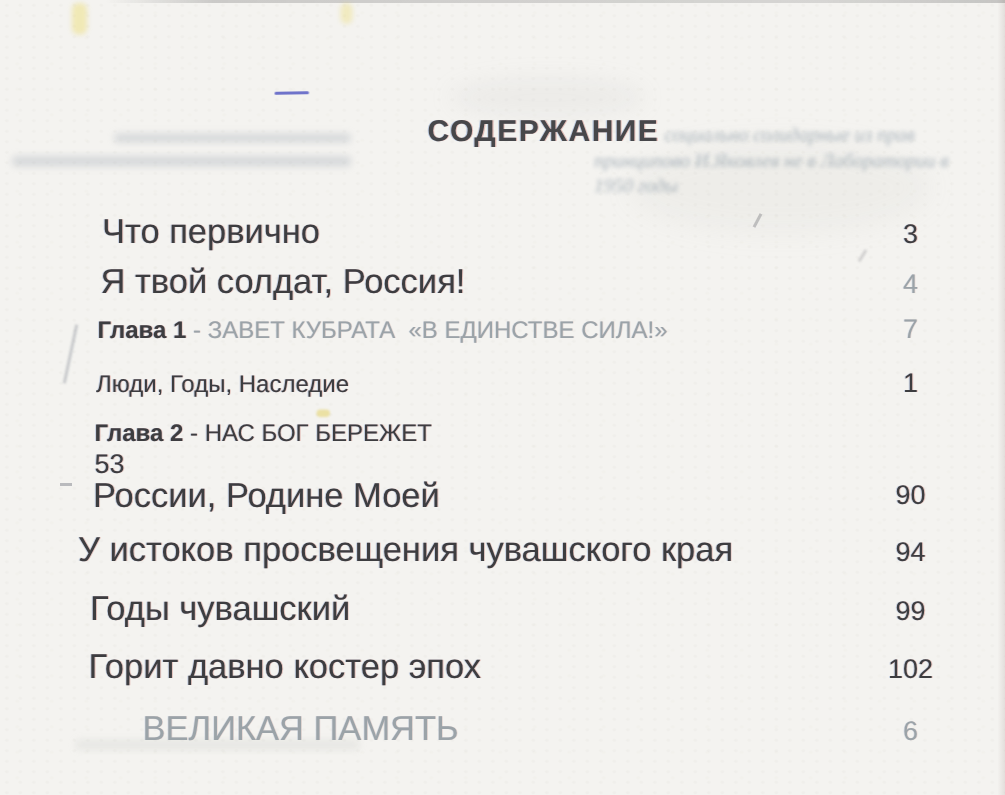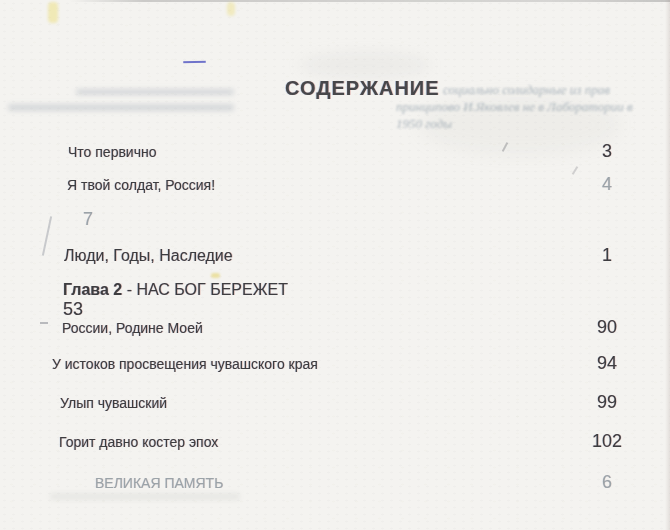--- a/index.html
+++ b/index.html
@@ -33,21 +33,21 @@
     font-size:18px;
   }
   .dark{
     color:#3d3d40;
     text-shadow:0.6px 0 rgba(185,75,60,0.28), -0.6px 0 rgba(70,110,185,0.25);
   }
   .gray{
     color:#9ba3a8;
     text-shadow:0.5px 0 rgba(185,120,110,0.20), -0.5px 0 rgba(110,140,190,0.20);
   }
-  .lg{font-size:14px;}
+  .lg{font-size:23px;}
   .sm{font-size:16px;}
   .bold{font-weight:bold;}
   
   .r0{top:141px;left:68px;}
   .r1{top:174px;left:67px;}
   .r2{top:209px;left:65px;}
   .r3{top:245px;left:64px;}
   .r4{top:281px;left:63px;flex-direction:column;}
   .r5{top:317px;left:62px;align-items:center;}
   .r6{top:353px;left:52px;}
@@ -131,20 +131,21 @@
       <span class="lbl lg dark">Что первично</span>
       <span class="num dark">3</span>
     </div>
 
     <div class="row r1">
       <span class="lbl lg dark">Я твой солдат, Россия!</span>
       <span class="num gray">4</span>
     </div>
 
     <div class="row r2">
+      <span class="lbl sm"><span class="bold dark">Глава 1</span><span class="gray"> - </span><span class="gray">ЗАВЕТ КУБРАТА  «В ЕДИНСТВЕ СИЛА!»</span></span>
       <span class="num gray">7</span>
     </div>
 
     <div class="row r3">
       <span class="lbl sm dark">Люди, Годы, Наследие</span>
       <span class="num dark">1</span>
     </div>
 
     <div class="row r4">
       <span class="lbl sm"><span class="bold dark">Глава 2</span><span class="dark"> - </span><span class="dark">НАС БОГ БЕРЕЖЕТ</span></span>
@@ -155,21 +156,21 @@
       <span class="lbl lg dark">России, Родине Моей</span>
       <span class="num dark">90</span>
     </div>
 
     <div class="row r6">
       <span class="lbl lg dark">У истоков просвещения чувашского края</span>
       <span class="num dark">94</span>
     </div>
 
     <div class="row r7">
-      <span class="lbl lg dark">Улып чувашский</span>
+      <span class="lbl lg dark">Годы чувашский</span>
       <span class="num dark">99</span>
     </div>
 
     <div class="row r8">
       <span class="lbl lg dark">Горит давно костер эпох</span>
       <span class="num dark">102</span>
     </div>
 
     <div class="row r9">
       <span class="lbl lg gray">ВЕЛИКАЯ ПАМЯТЬ</span>

